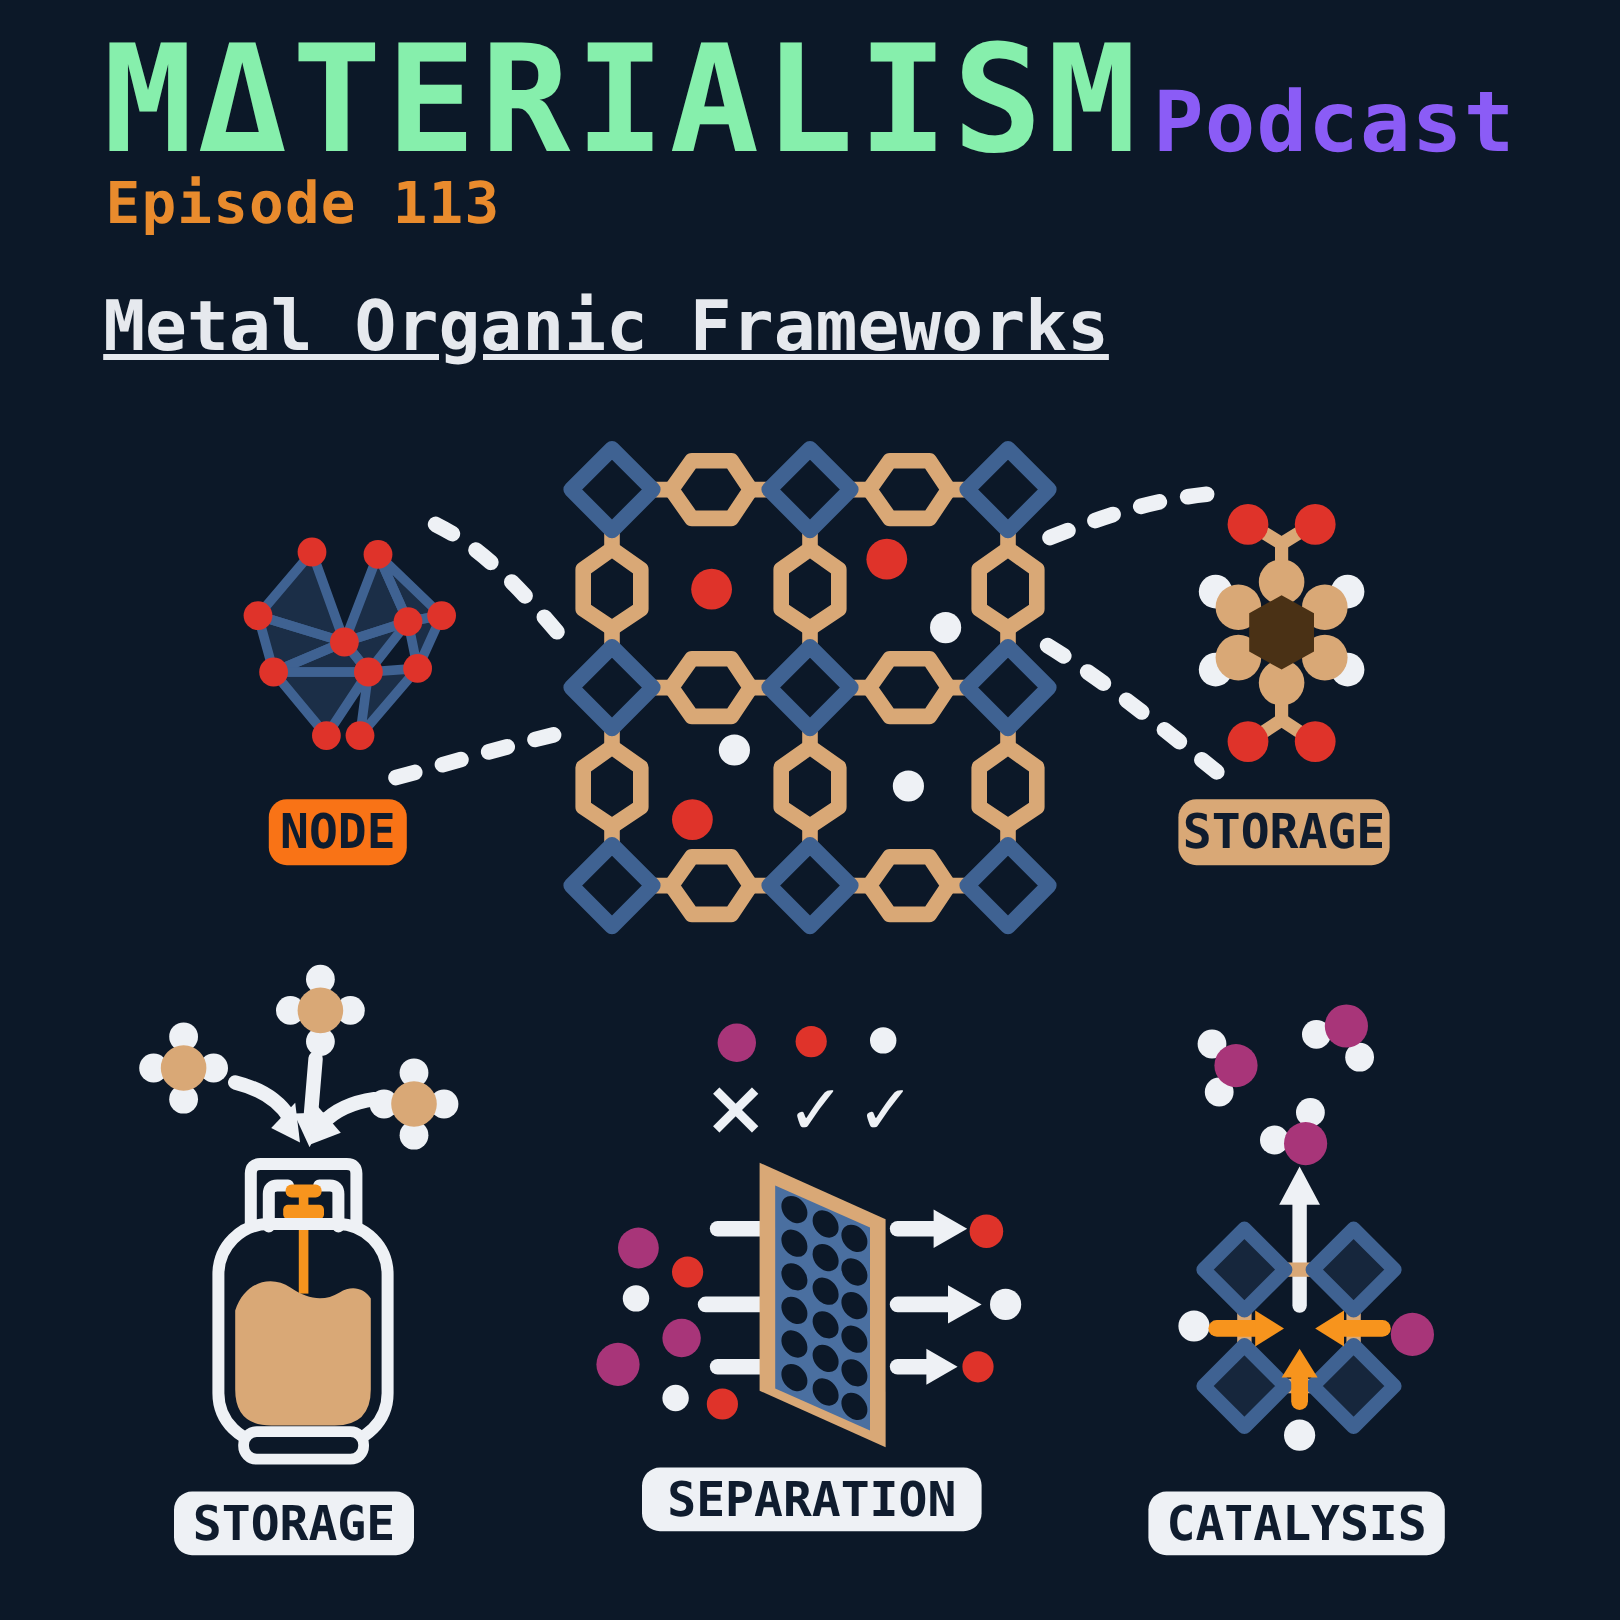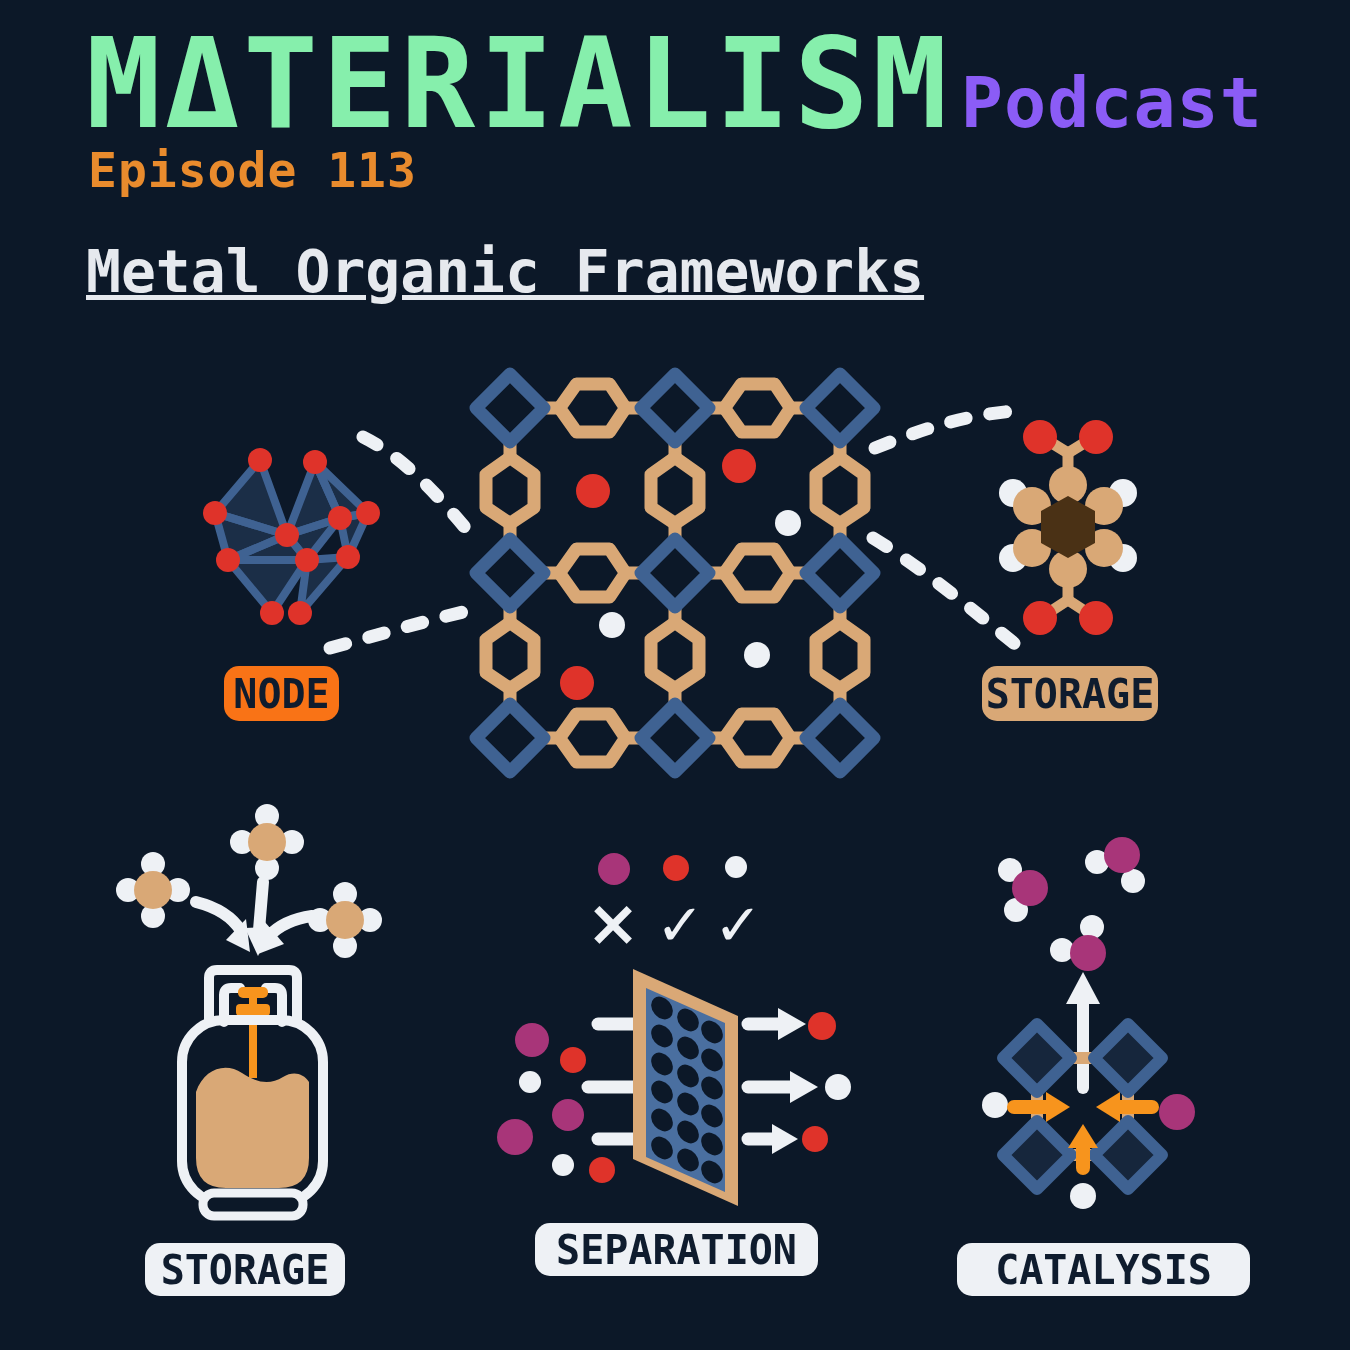--- a/index.html
+++ b/index.html
@@ -10,21 +10,21 @@
   .title-main{font-size:124px;letter-spacing:4px;color:#86efac;font-weight:bold;line-height:1.0;}
   .title-suffix{font-size:70px;color:#8b5cf6;font-weight:bold;letter-spacing:1px;}
   .episode{position:absolute;left:88px;top:142px;font-size:48px;color:#e98b2d;font-weight:bold;z-index:2;letter-spacing:1px;}
   .subtitle{position:absolute;left:86px;top:238px;font-size:58px;color:#e6e9ee;font-weight:bold;z-index:2;letter-spacing:0px;text-decoration:underline;}
   .pill{position:absolute;z-index:2;display:flex;align-items:center;justify-content:center;
         font-weight:bold;color:#0f1c2e;border-radius:15px;}
   .pill-node{left:224px;top:666px;width:115px;height:55px;background:#f97316;font-size:40px;}
   .pill-linker{left:982px;top:666px;width:176px;height:55px;background:#d9a876;font-size:40px;}
   .pill-storage{left:145px;top:1243px;width:200px;height:53px;background:#eef1f5;font-size:40px;}
   .pill-separation{left:535px;top:1223px;width:283px;height:53px;background:#eef1f5;font-size:40px;}
-  .pill-catalysis{left:957px;top:1243px;width:293px;height:53px;background:#eef1f5;font-size:40px;}
+  .pill-catalysis{left:957px;top:1243px;width:247px;height:53px;background:#eef1f5;font-size:40px;}
 </style>
 </head>
 <body>
 
 <div class="canvas">
 
   <div class="titleblock">
     <span class="title-main">MΔTERIALISM</span>
     <span class="title-suffix">Podcast</span>
   </div>

